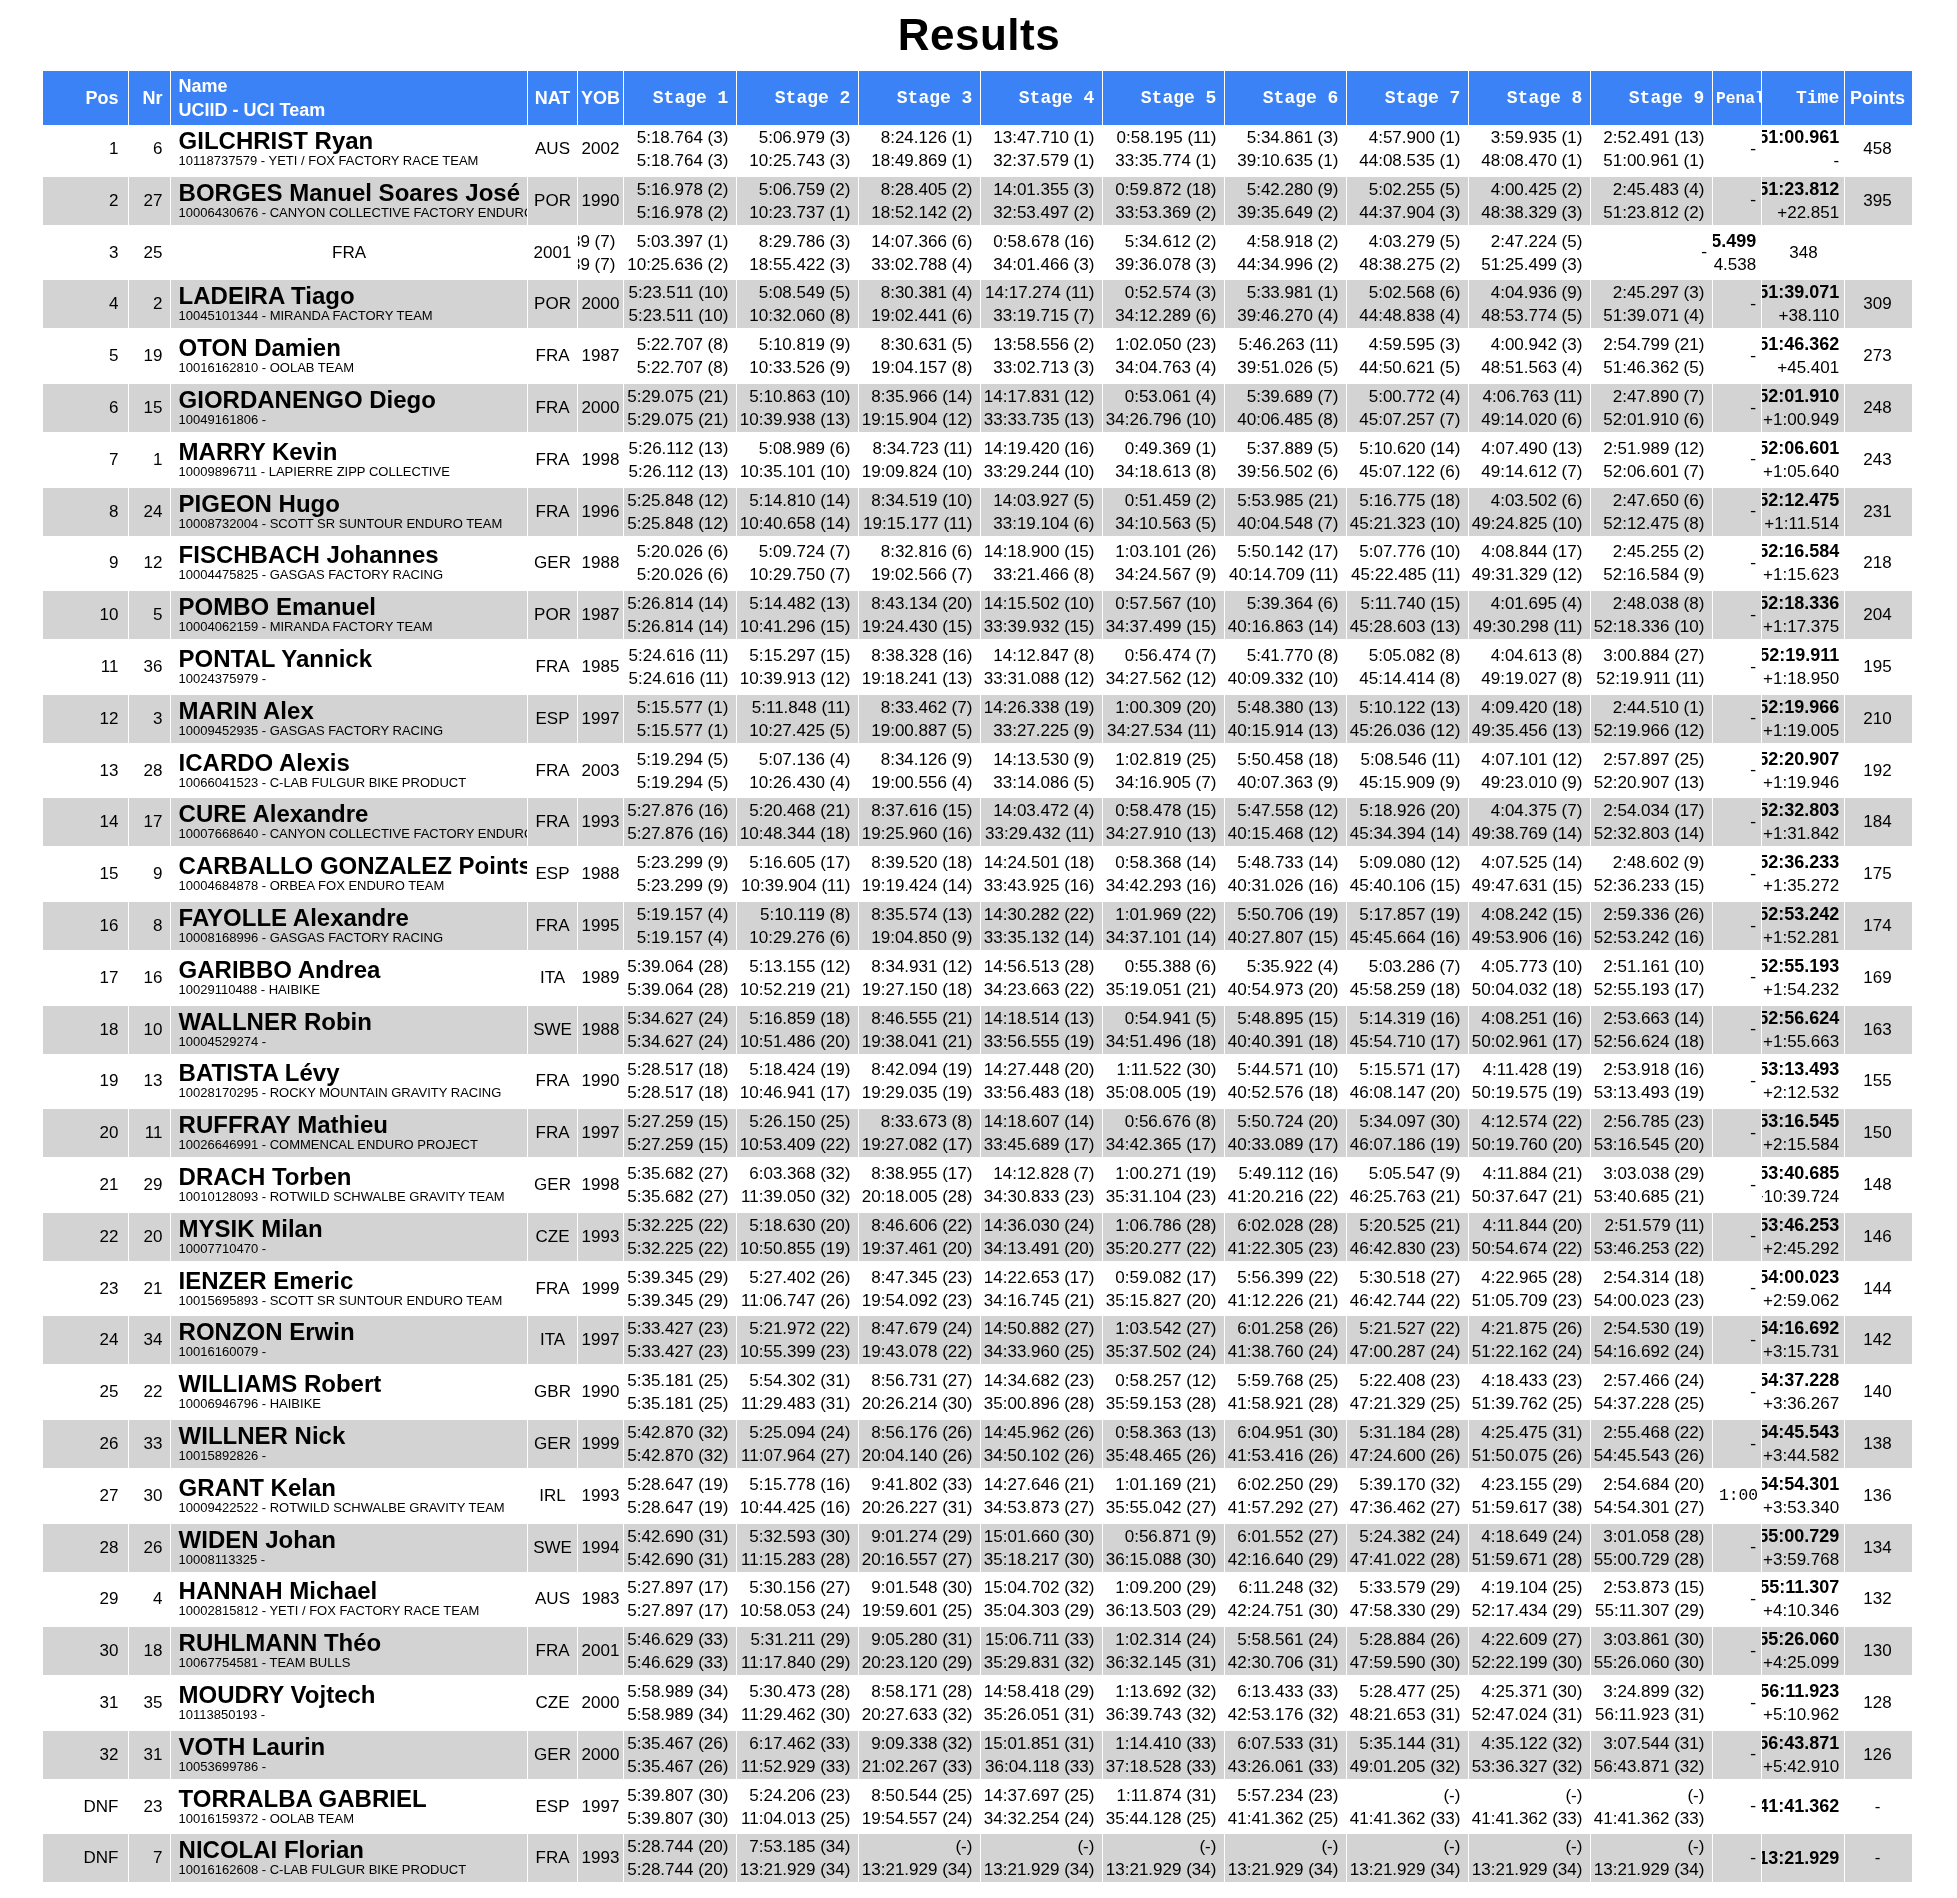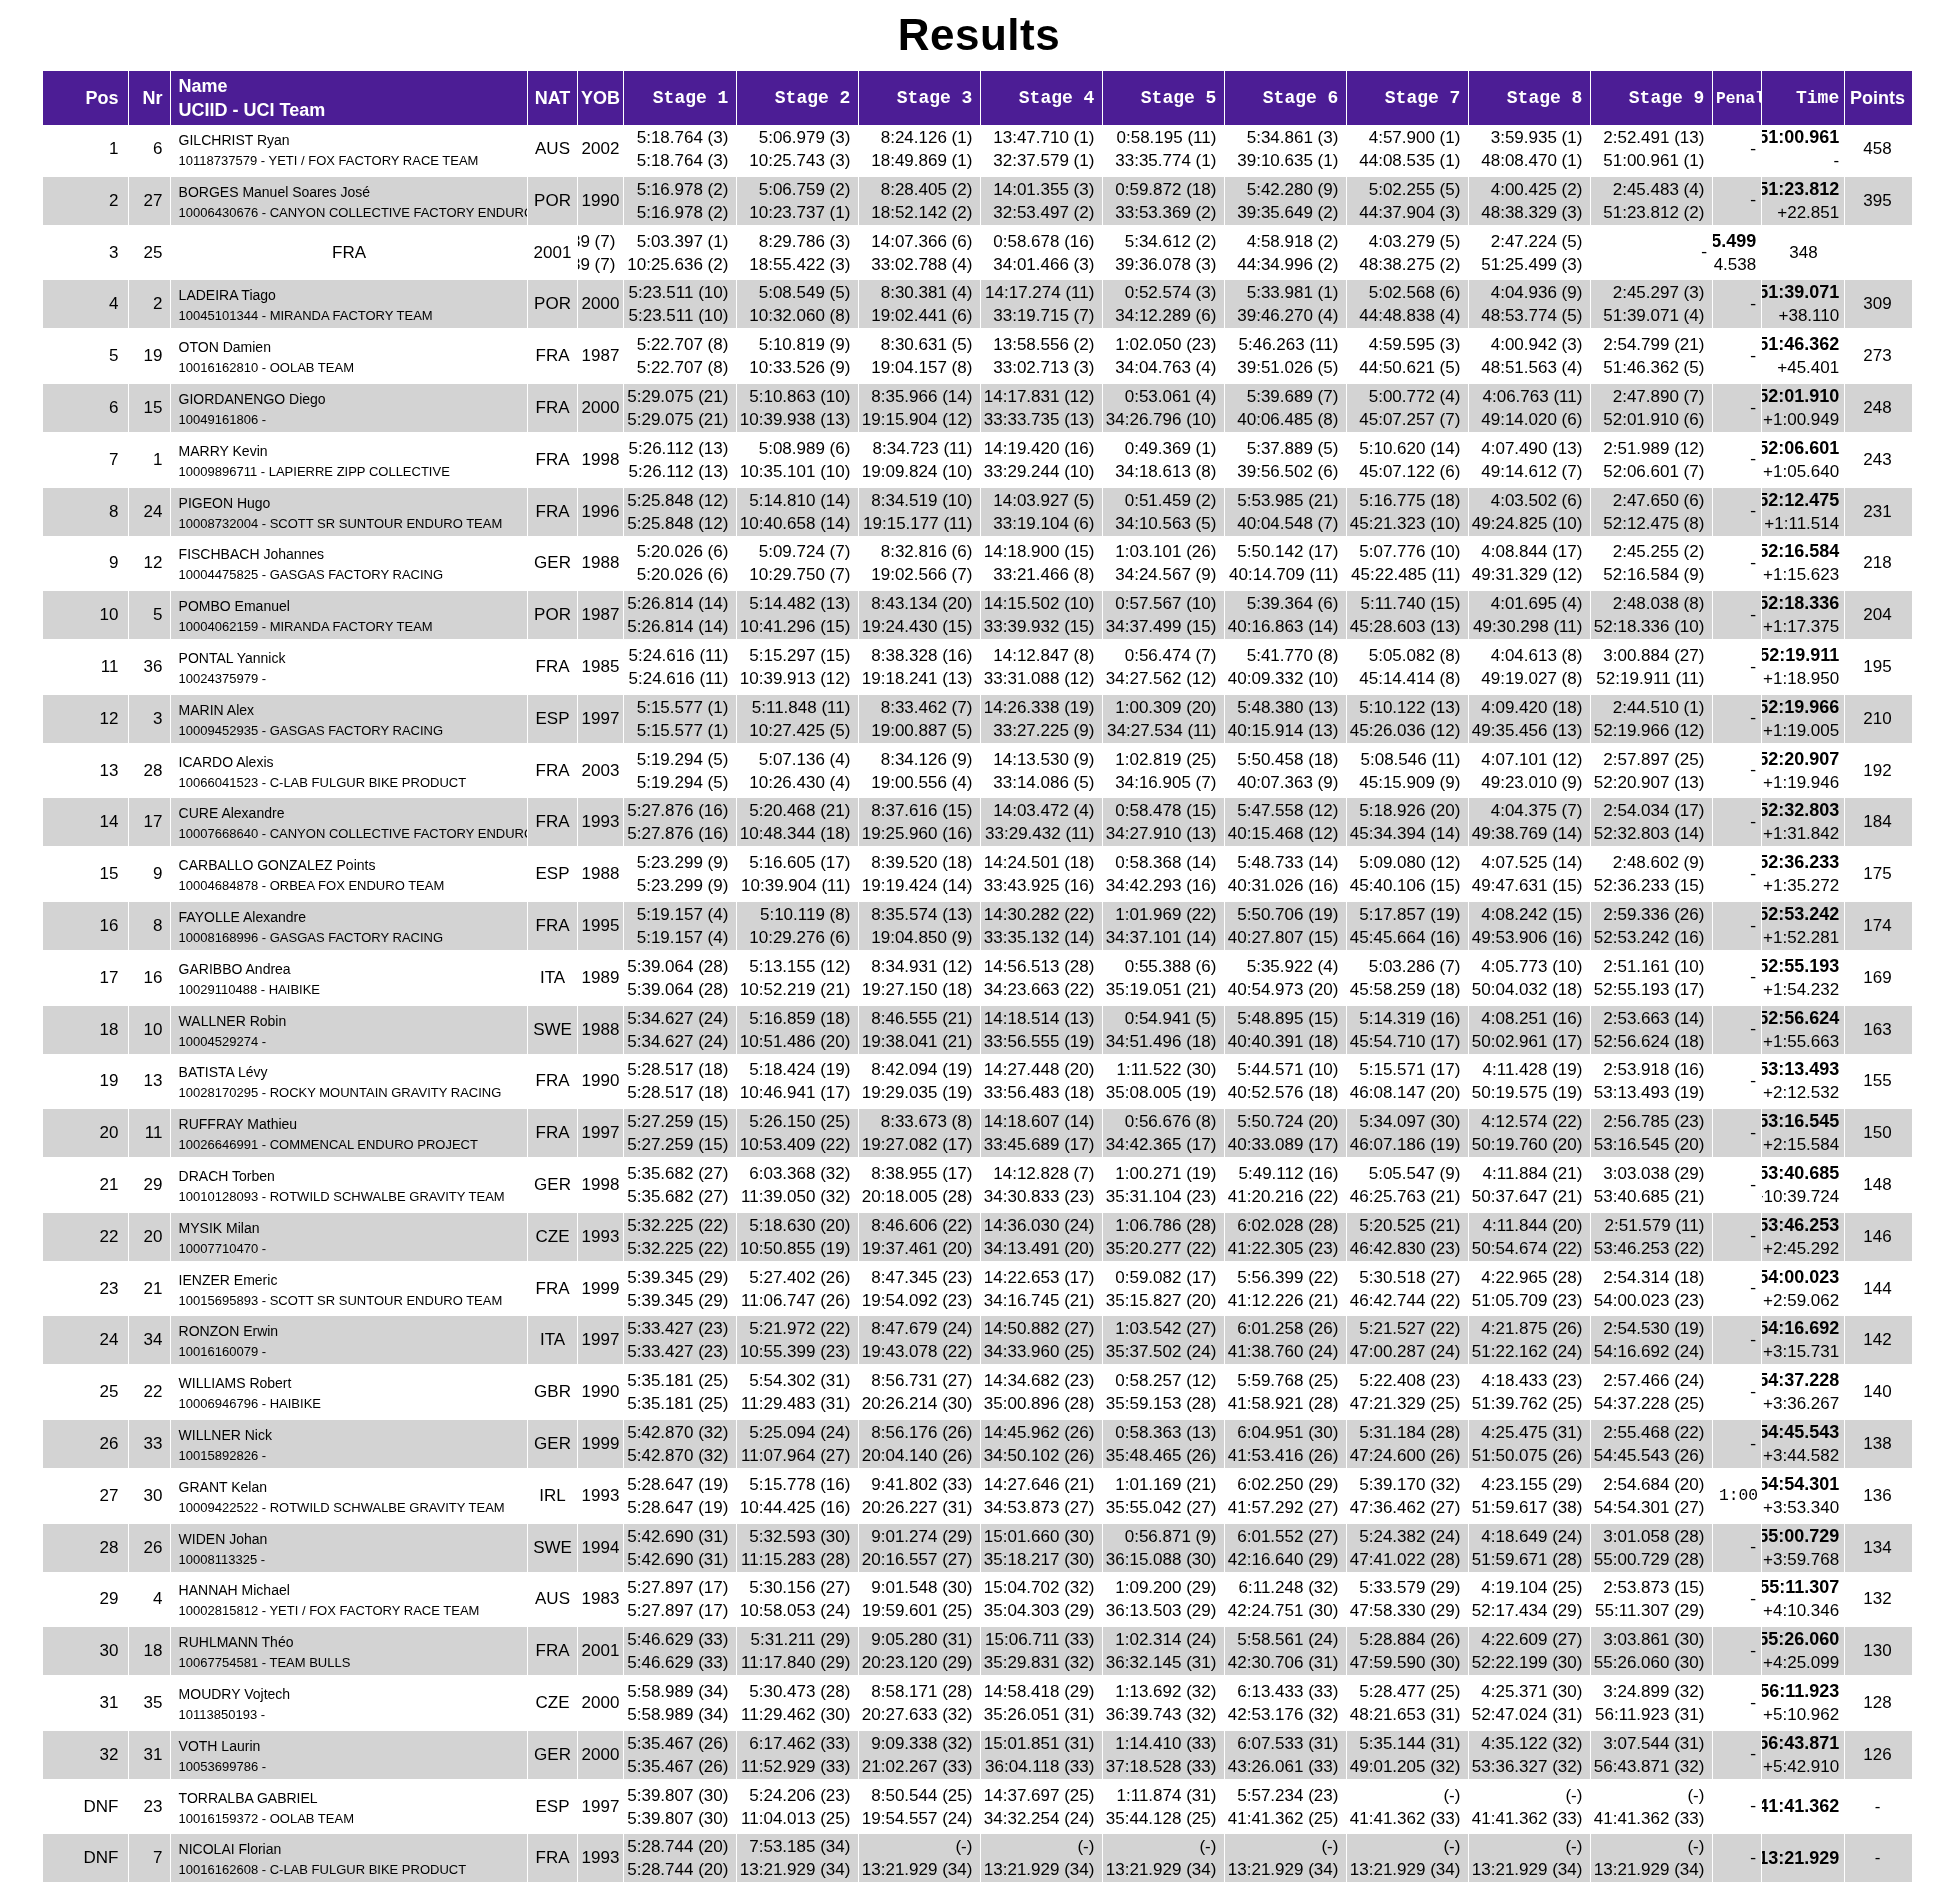--- a/index.html
+++ b/index.html
@@ -16,21 +16,21 @@
     font-weight: bold;
     letter-spacing: 0.5px;
   }
   .table { margin-left: 43px; width: 1869px; }
   .grid-row {
     display: grid;
     grid-template-columns: 86px 42px 357px 50px 46px 113px 122px 122px 122px 122px 122px 122px 122px 122px 49px 83px 65px;
     box-sizing: border-box;
   }
   .thead {
-    background: #4c1d95;
+    background: #3b82f6;
     color: #fff;
     height: 54px;
     font-weight: bold;
     font-size: 18px;
   }
   .cell {
     box-sizing: border-box;
     border-right: 1.9px solid #fff;
     display: flex;
     flex-direction: column;
@@ -53,21 +53,21 @@
 
   .row {
     height: 48px;
     margin-bottom: 3.8px;
     font-size: 17px;
   }
   .row:nth-child(even) { background: #d3d3d3; }
   .row:nth-child(odd)  { background: #ffffff; }
 
   .row .c-pos, .row .c-nr, .row .c-nat, .row .c-yob { font-size: 17px; }
-  .rname { font-size: 14px; font-weight: normal; line-height: 23px; text-align: right; }
+  .rname { font-size: 24px; font-weight: bold; line-height: 23px; text-align: right; }
   .rteam { font-size: 13px; line-height: 17px; }
   .st, .ct { display: block; line-height: 23px; font-size: 17px; }
   .tt  { display: block; line-height: 23px; font-size: 18px; font-weight: bold; }
   .gap { display: block; line-height: 23px; font-size: 17px; }
 </style>
 </head>
 <body>
 
 <div class="page">
   <h1 class="title">Results</h1>

